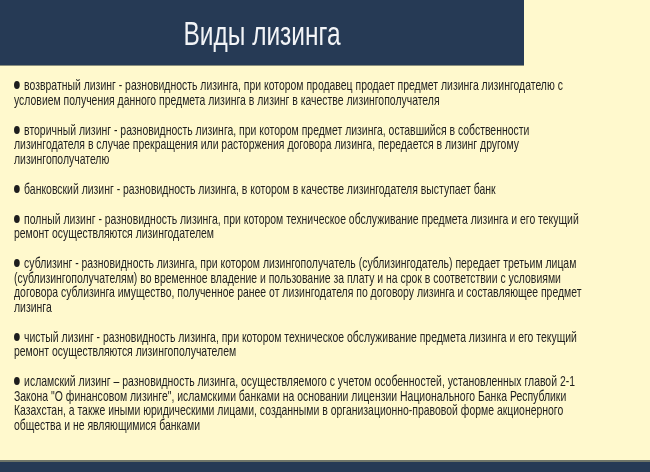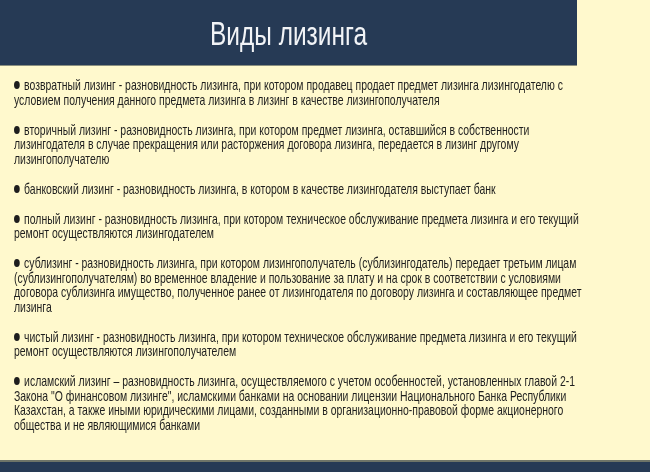--- a/index.html
+++ b/index.html
@@ -10,21 +10,21 @@
       width: 650px;
       height: 472px;
       background: #fff9cd;
       position: relative;
       overflow: hidden;
       font-family: "Liberation Sans", sans-serif;
     }
     .header {
       position: absolute;
       left: 0; top: 0;
-      width: 577px;
+      width: 524px;
       height: 66px;
       background: #263a55;
       border-bottom: 1px solid #8a8f7f;
       box-sizing: border-box;
     }
     .title {
       position: absolute;
       left: 0; right: 0;
       top: 12px;
       text-align: center;

